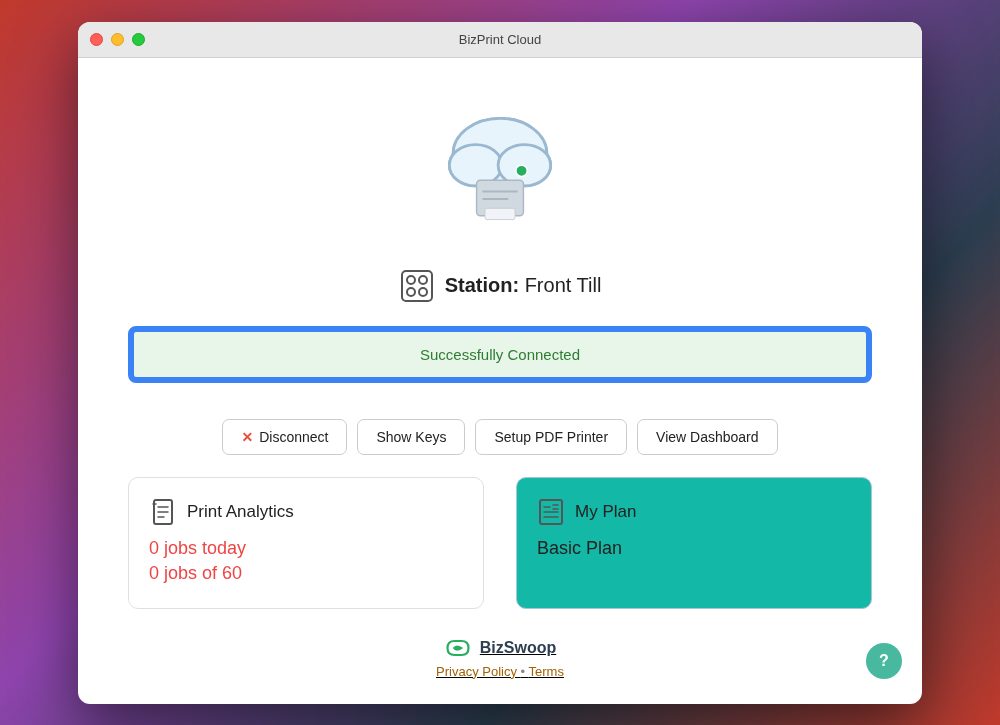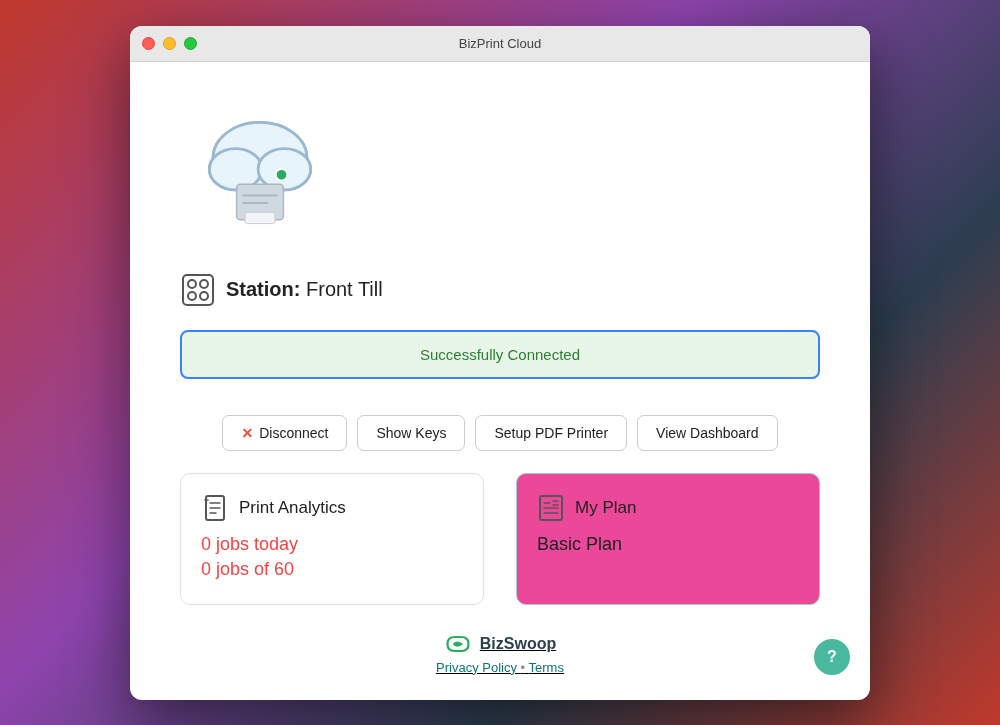--- a/index.html
+++ b/index.html
@@ -9,21 +9,21 @@
       height: 725px;
       background: linear-gradient(135deg, #c0392b 0%, #8e44ad 40%, #2c3e50 70%, #c0392b 100%);
       display: flex;
       align-items: center;
       justify-content: center;
       font-family: -apple-system, BlinkMacSystemFont, 'Segoe UI', sans-serif;
       overflow: hidden;
     }
 
     .window {
-      width: 740px;
+      width: 844px;
       background: #ffffff;
       border-radius: 12px;
       box-shadow: 0 20px 60px rgba(0,0,0,0.5);
       overflow: hidden;
     }
 
     .title-bar {
       background: #e8e8e8;
       height: 36px;
       display: flex;
@@ -55,20 +55,21 @@
       transform: translateX(-50%);
       font-size: 13px;
       color: #444;
       font-weight: 500;
     }
 
     .window-content {
       padding: 30px 50px 25px;
       display: flex;
       flex-direction: column;
+      align-items: center;
     }
 
     
     .cloud-icon-container {
       margin-bottom: 20px;
       position: relative;
       width: 160px;
       height: 160px;
       display: flex;
       align-items: center;
@@ -99,21 +100,21 @@
     }
 
     .station-label strong {
       font-weight: 700;
     }
 
     
     .success-banner {
       width: 100%;
       background: #e8f5e9;
-      border: 2px solid #3b82f6;
+      border: 6px solid #3b82f6;
       border-radius: 8px;
       padding: 14px;
       text-align: center;
       font-size: 15px;
       color: #2e7d32;
       margin-bottom: 36px;
     }
 
     
     .action-buttons {
@@ -154,21 +155,21 @@
 
     .card {
       flex: 1;
       border: 1.5px solid #e0e0e0;
       border-radius: 10px;
       padding: 20px;
       background: #fff;
     }
 
     .card.highlighted {
-      background: #ec4899;
+      background: #14b8a6;
       border-color: #a8c4d8;
     }
 
     .card-header {
       display: flex;
       align-items: center;
       gap: 10px;
       margin-bottom: 12px;
     }
 
@@ -223,21 +224,21 @@
       font-weight: 600;
       color: #2c3e50;
     }
 
     .footer-links {
       font-size: 13px;
       color: #888;
     }
 
     .footer-links a {
-      color: #0f766e;
+      color: #a16207;
       text-decoration: none;
     }
 
     .help-btn {
       position: absolute;
       right: -30px;
       bottom: 0;
       width: 36px;
       height: 36px;
       background: #48b89f;

